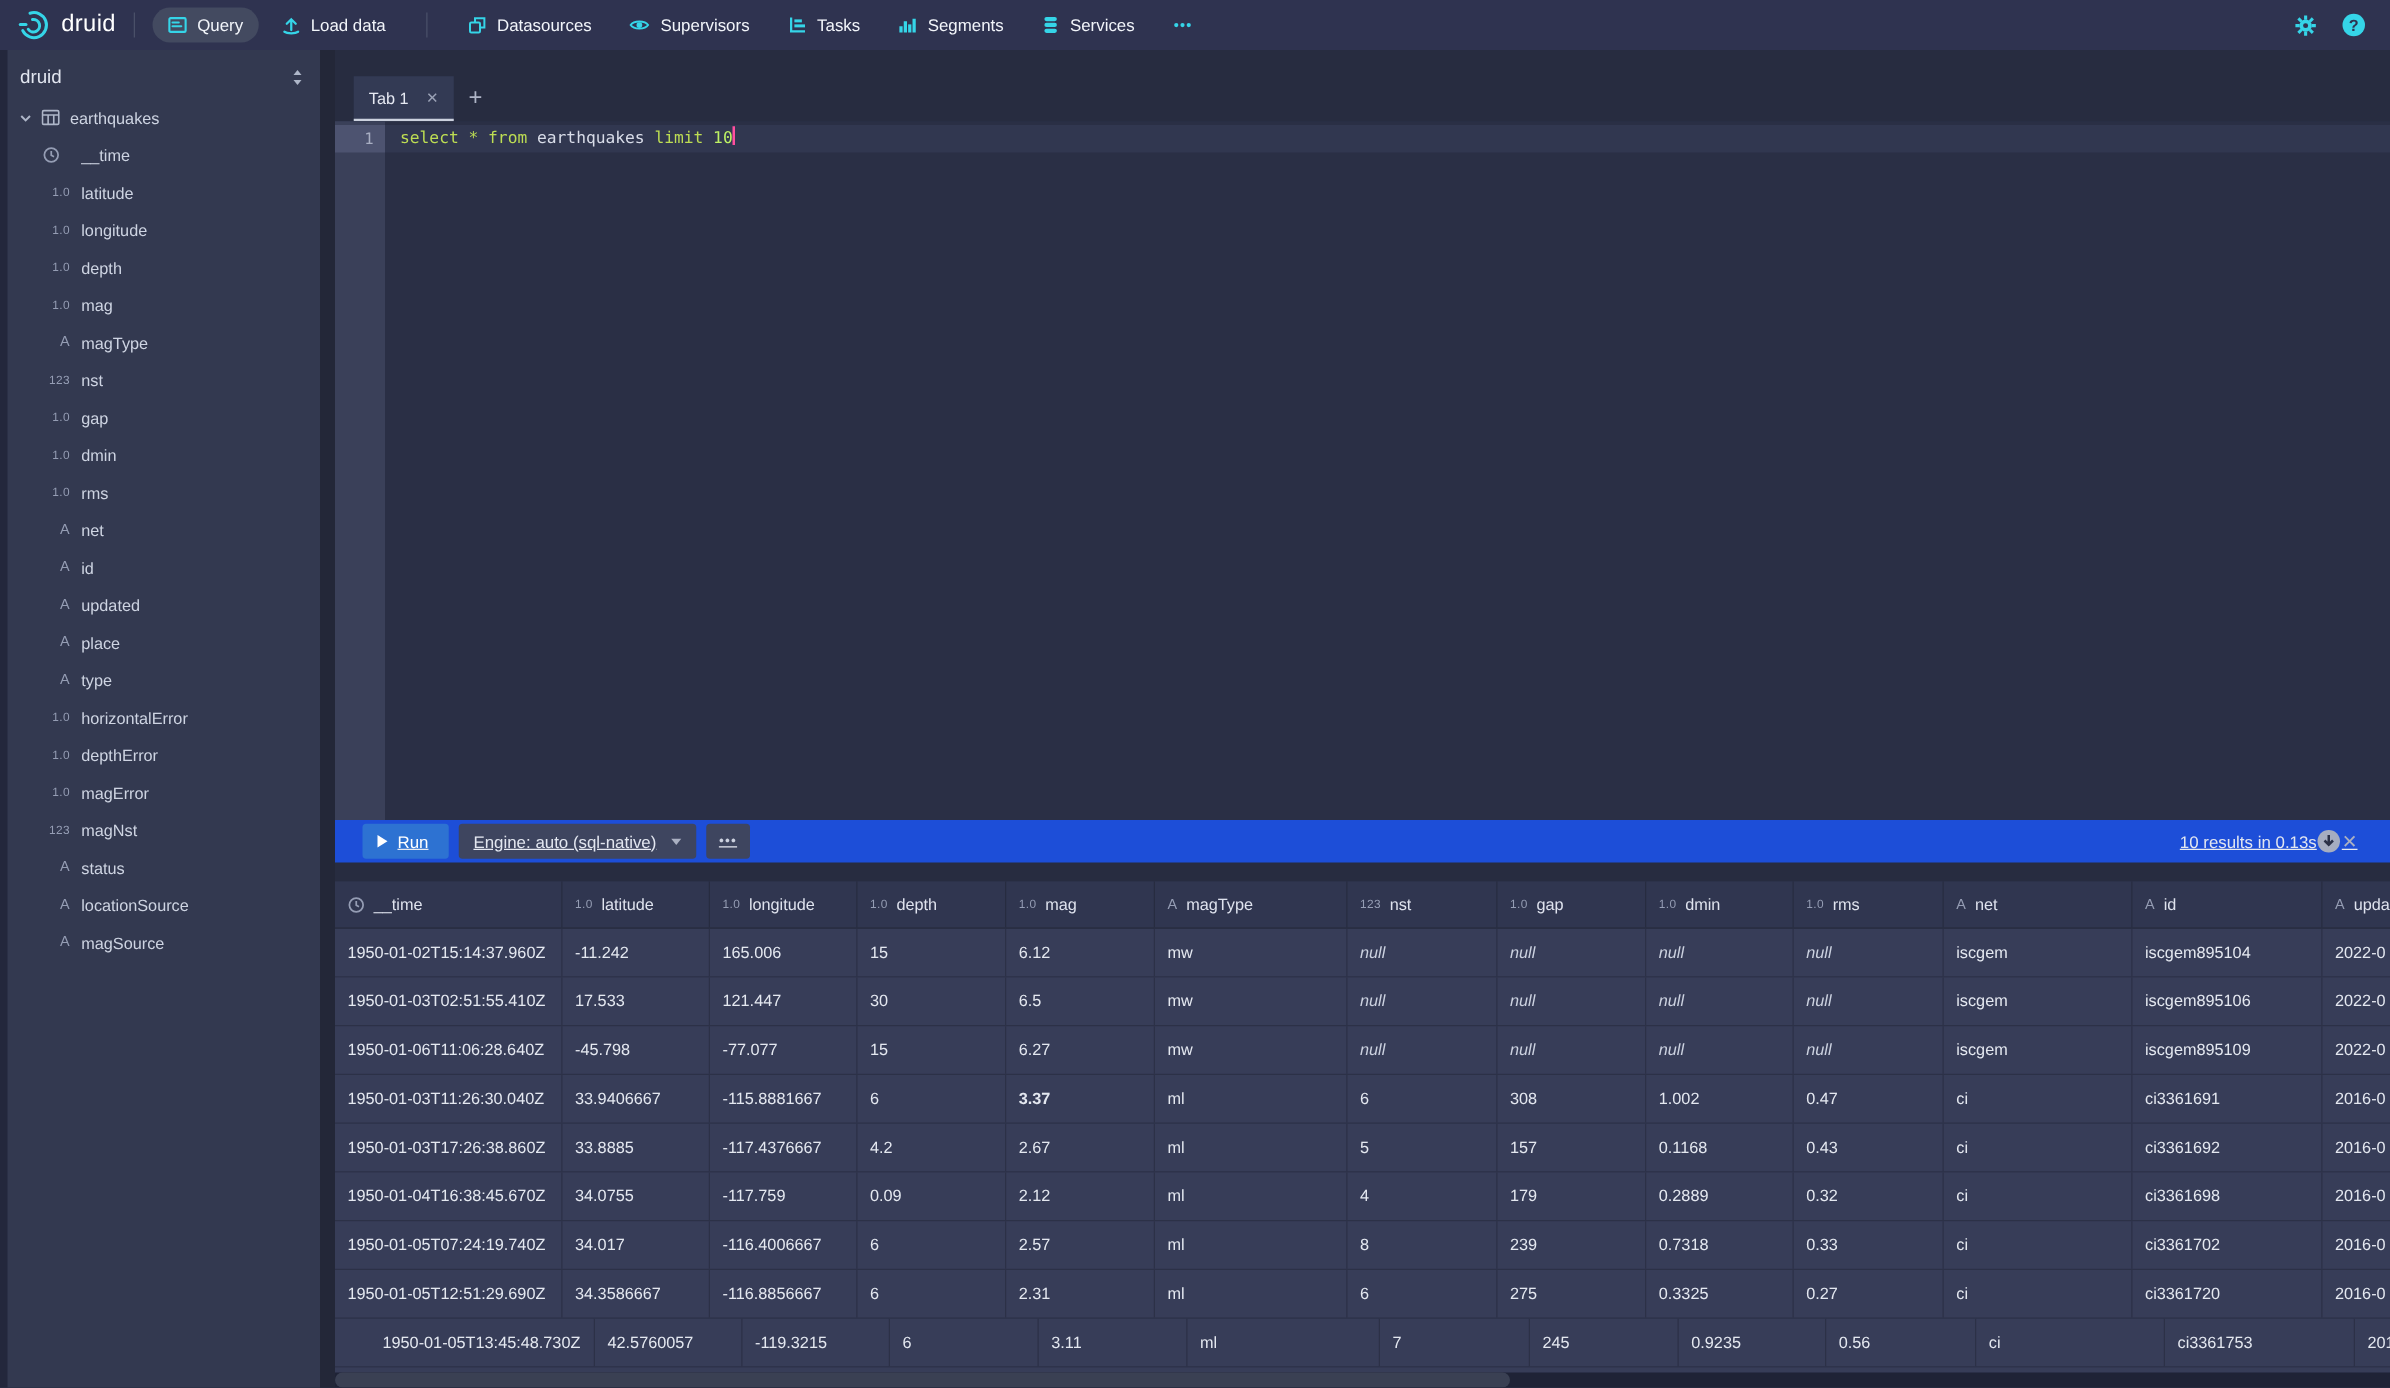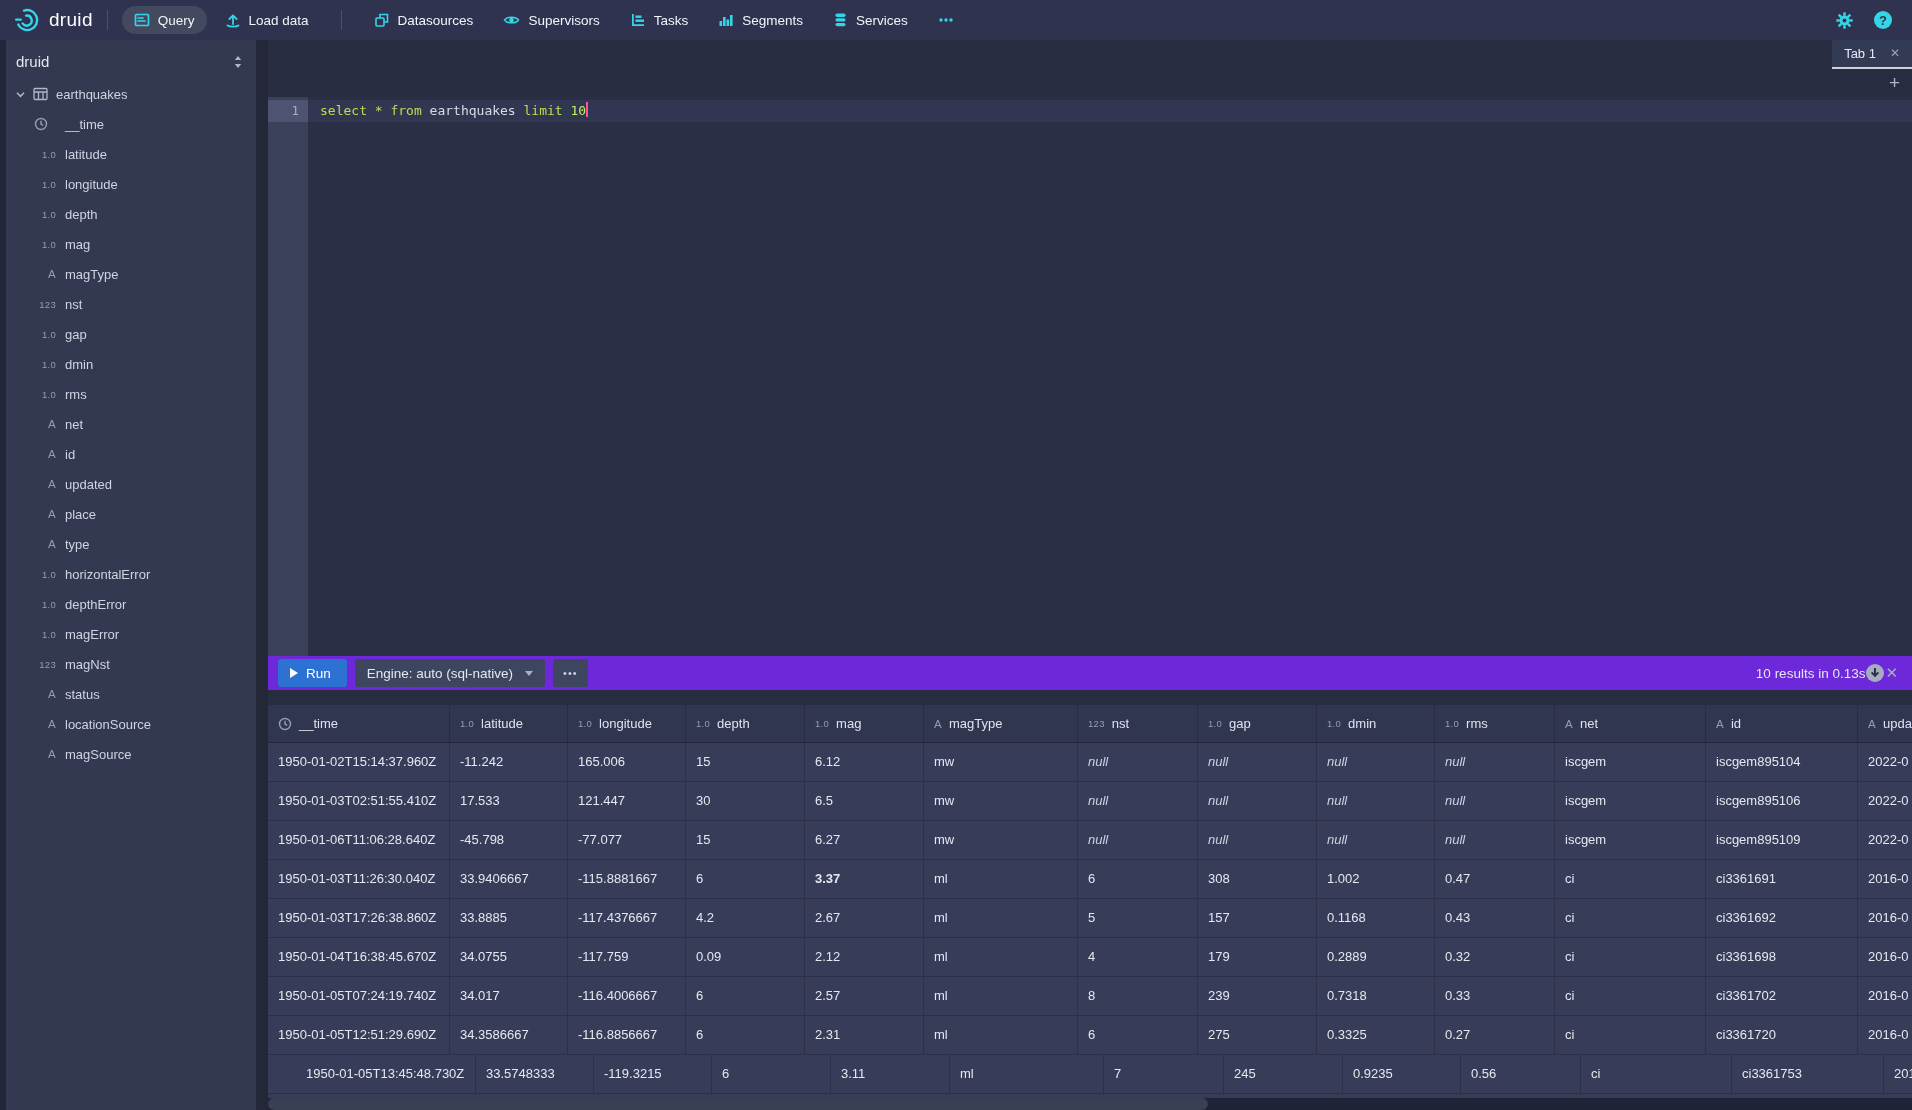--- a/index.html
+++ b/index.html
@@ -32,42 +32,42 @@
   .tree-row { height:30px; display:flex; align-items:center; color:#ced4e2; font-size:13px; cursor:pointer; }
   .ds-row { padding-left:8px; gap:6px; }
   .ds-row .lbl { margin-left:2px; }
   .col-row { padding-left:28px; }
   .type-ico { width:22px; text-align:right; color:#959db4; font-size:9.5px; letter-spacing:.3px; flex:0 0 22px; }
   .type-ico.str { font-size:11.5px; }
   .col-row .lbl { margin-left:9px; }
   .pane-divider { position:absolute; left:256px; top:40px; width:12px; bottom:0; background:#232738; }
   
   .main { position:absolute; left:268px; top:40px; right:0; bottom:0; background:#272c40; }
-  .tabbar { height:57px; display:flex; align-items:flex-end; padding-left:15px;flex-direction:column; }
+  .tabbar { height:57px; display:flex; align-items:flex-end; padding-left:15px; }
   .tab { height:36px; background:#333a54; display:flex; align-items:center; gap:14px;
          padding:0 12px; font-size:13px; color:#e6e9f2; border-bottom:2px solid #ccd1de; cursor:pointer; }
   .tab-close { color:#9ba2b6; font-size:12px; cursor:pointer; }
   .add-tab { height:36px; display:flex; align-items:center; padding:0 12px; color:#aeb4c6;
              font-size:19px; cursor:pointer; }
   
   .editor { position:absolute; top:57px; left:0; right:0; height:559px; background:#2a2f45; cursor:text; }
   .gutter { position:absolute; left:0; top:0; bottom:0; width:40px; background:#3a4059; }
   .line1 { position:absolute; top:3px; left:0; right:0; height:22px; display:flex; }
   .gutter-cell { width:40px; flex:0 0 40px; background:#4d5370; color:#a8aec2;
                  font-family:"DejaVu Sans Mono", monospace; font-size:12.5px;
                  text-align:right; padding-right:9px; line-height:22px; }
   .code { flex:1; background:#313750; font-family:"DejaVu Sans Mono", monospace;
           font-size:13px; line-height:22px; padding-left:12px; white-space:pre; }
   .tok-kw { color:#bddd53; }
   .tok-id { color:#d8dce8; }
   .tok-num { color:#bef264; }
   .cursor { display:inline-block; width:2px; height:15px; background:#ff4f9e; vertical-align:-2px; }
   
-  .runbar { position:absolute; top:616px; left:0; right:0; height:34px; background:#6d28d9;
-            display:flex; align-items:center; padding:0 10px; gap:8px; }
+  .runbar { position:absolute; top:616px; left:0; right:0; height:34px; background:#1d4ed8;
+            display:flex; align-items:center; padding:0 22px; gap:8px;text-decoration:underline; }
   .btn { height:28px; display:flex; align-items:center; gap:8px; padding:0 12px; border-radius:3px;
          font-size:13.5px; cursor:pointer; }
   .btn-run { background:#2d72d2; color:#ffffff; padding:0 16px 0 12px; }
   .play { width:0; height:0; border-left:8px solid #ffffff; border-top:5px solid transparent;
           border-bottom:5px solid transparent; }
   .btn-dark { background:#3e455f; color:#e3e7f0; }
   .caret { width:0; height:0; border-top:5px solid #aab0c2; border-left:4.5px solid transparent;
            border-right:4.5px solid transparent; margin-left:4px; }
   .btn-more { padding:0 10px; color:#cdd2e0; font-size:11px; letter-spacing:1px; }
   .run-right { margin-left:auto; display:flex; align-items:center; gap:0; padding-right:4px; }
@@ -543,21 +543,21 @@
           <div class="td" style="width: 120px;">6</div>
           <div class="td" style="width: 119px;">275</div>
           <div class="td" style="width: 118px;">0.3325</div>
           <div class="td" style="width: 120px;">0.27</div>
           <div class="td" style="width: 151px;">ci</div>
           <div class="td" style="width: 152px;">ci3361720</div>
           <div class="td" style="width: 120px;">2016-0</div>
         </div>
         <div class="trow" style="width: 1710px;">
           <div class="td" style="width: 180px; margin-left: 28px;">1950-01-05T13:45:48.730Z</div>
-          <div class="td" style="width: 118px;">33.5748333</div>
+          <div class="td" style="width: 118px;">42.5760057</div>
           <div class="td" style="width: 118px;">-119.3215</div>
           <div class="td" style="width: 119px;">6</div>
           <div class="td" style="width: 119px;">3.11</div>
           <div class="td" style="width: 154px;">ml</div>
           <div class="td" style="width: 120px;">7</div>
           <div class="td" style="width: 119px;">245</div>
           <div class="td" style="width: 118px;">0.9235</div>
           <div class="td" style="width: 120px;">0.56</div>
           <div class="td" style="width: 151px;">ci</div>
           <div class="td" style="width: 152px;">ci3361753</div>

